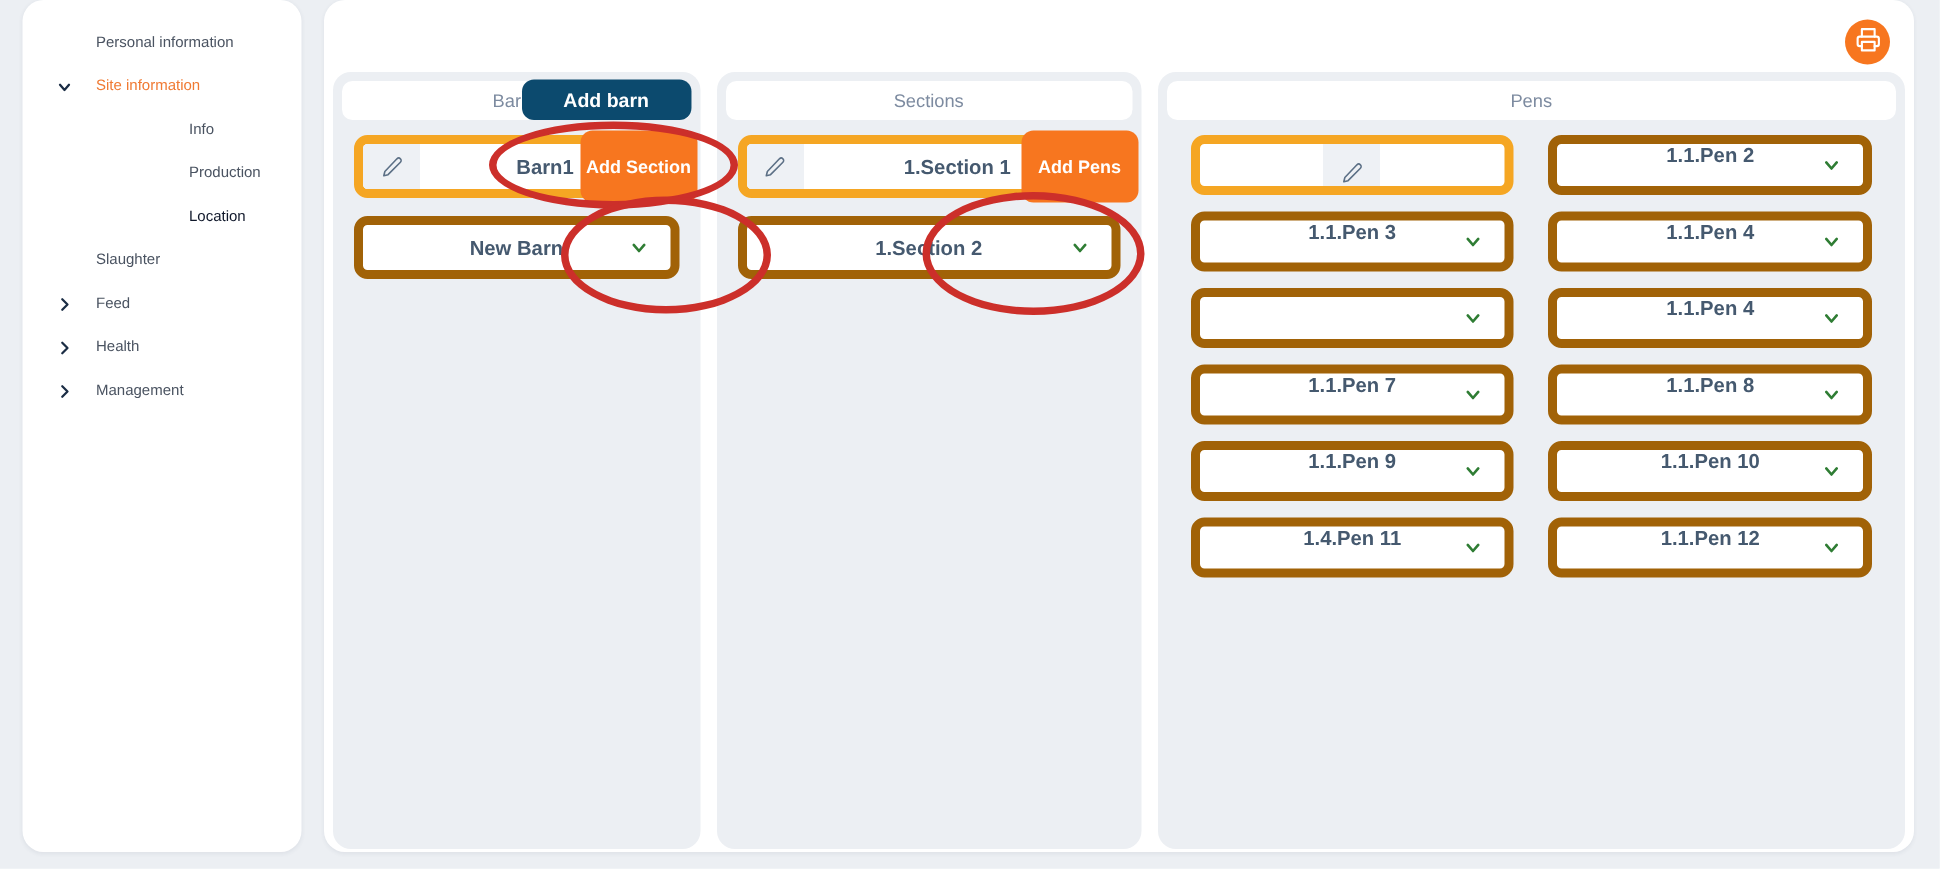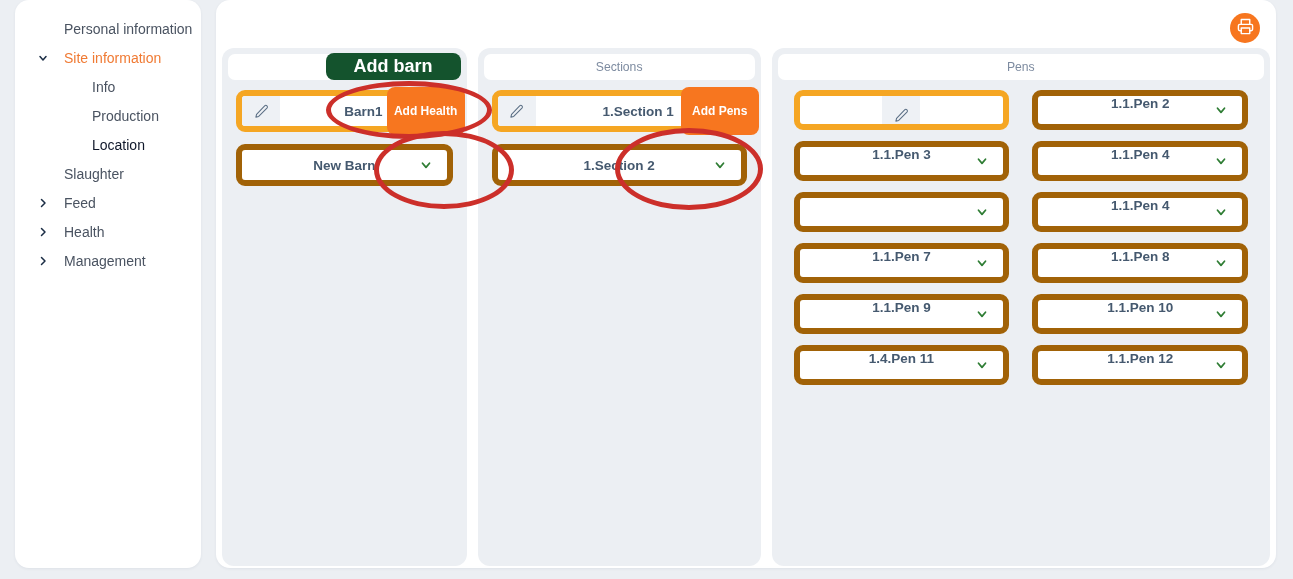--- a/index.html
+++ b/index.html
@@ -19,34 +19,34 @@
     left: 15px; top: 0; width: 186px; height: 568px;
     background: #ffffff;
     border-radius: 14px;
     box-shadow: 0 1px 3px rgba(40,60,90,0.07);
     padding-top: 14px;
   }
   .nav-item {
     position: relative;
     display: flex; align-items: center;
     height: 29px;
-    font-size: 14px;
+    font-size: 10px;
     color: #4a5361;
     cursor: pointer;
     white-space: nowrap;
   }
   .nav-item .chev {
     position: absolute;
     left: 22px;
     width: 12px; height: 12px;
     display: flex; align-items: center; justify-content: center;
     color: #1b2d45;
   }
   .nav-item .lbl { padding-left: 49px; }
-  .nav-item.lvl2 .lbl { padding-left: 77px; }
+  .nav-item.lvl2 .lbl { padding-left: 77px; margin-left: 34px; }
   .nav-item.active > .lbl { color: #f07a33; }
   .nav-item.active-leaf > .lbl { color: #0f172a; }
 
   .chev svg { display: block; }
 
   
   .main-card {
     position: absolute;
     left: 216px; top: 0; width: 1060px; height: 568px;
     background: #ffffff;
@@ -153,25 +153,25 @@
     white-space: nowrap;
     z-index: 4;
   }
 
   
   .head-action {
     position: absolute;
     right: 0px; top: -1px;
     height: 27px;
     padding: 0 28px;
-    background: #14532d;
+    background: #0c4a6e;
     border: none;
     border-radius: 8px;
     color: #ffffff;
-    font-size: 18px;
+    font-size: 13px;
     font-weight: bold;
     font-family: "Liberation Sans", sans-serif;
     cursor: pointer;
     white-space: nowrap;
     z-index: 3;
   }
 
   
   .pens-grid {
     display: grid;
@@ -270,21 +270,21 @@
         <div class="col-body" id="barns-body">
             <div style="position: relative;">
               <div class="row-card selected">
                 <div class="edit-box">
                   <svg width="15" height="15" viewBox="0 0 24 24" fill="none" stroke="#5c7086" stroke-width="1.7" stroke-linecap="round" stroke-linejoin="round">
                     <path d="M17 3a2.6 2.6 0 0 1 3.7 3.7L7.5 19.9 3 21l1.1-4.5Z"></path>
                   </svg>
                 </div>
                 <span class="row-label">Barn1</span>
               </div>
-              <button class="inline-action">Add Health</button>
+              <button class="inline-action">Add Section</button>
             </div>
             <div class="row-card">
               <span class="row-label">New Barn</span>
               <span class="chev-down">
                 <svg width="14" height="14" viewBox="0 0 24 24" fill="none" stroke="#2f7d34" stroke-width="3" stroke-linecap="round" stroke-linejoin="round">
                   <polyline points="6 9 12 16 18 9"></polyline>
                 </svg>
               </span>
             </div>
           </div>

